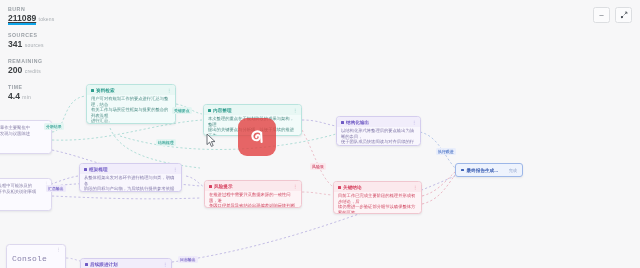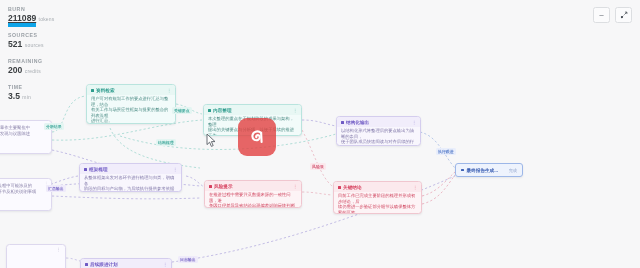--- a/index.html
+++ b/index.html
@@ -20,21 +20,21 @@
   .stat{margin-bottom:7px;}
   .stat-label{
     font-size:5.2px;letter-spacing:.55px;color:#9aa0a6;
     text-transform:uppercase;line-height:7px;font-weight:700;
   }
   .stat-value{
     font-size:8.6px;color:#3c4043;font-weight:700;line-height:11px;
     white-space:nowrap;
   }
   .stat-value .u{font-size:5px;color:#a8adb3;font-weight:400;letter-spacing:.2px;}
-  .stat-value .num{border-bottom:4px solid #0ea5e9;text-decoration:underline;}
+  .stat-value .num{border-bottom:2px solid #0ea5e9;text-decoration:underline;}
 
   
   .winbtns{position:absolute;right:8px;top:7px;display:flex;gap:5px;}
   .winbtn{
     width:15px;height:14px;border:1px solid #dcdee1;border-radius:2.5px;
     background:#fbfbfc;display:flex;align-items:center;justify-content:center;
   }
 
   
   .node{
@@ -163,29 +163,29 @@
     </g>
   </svg>
 
   <div class="stats">
     <div class="stat">
       <div class="stat-label">BURN</div>
       <div class="stat-value"><span class="num">211089</span> <span class="u">tokens</span></div>
     </div>
     <div class="stat">
       <div class="stat-label">SOURCES</div>
-      <div class="stat-value"><span>521</span> <span class="u">sources</span></div>
+      <div class="stat-value"><span>341</span> <span class="u">sources</span></div>
     </div>
     <div class="stat">
       <div class="stat-label">REMAINING</div>
       <div class="stat-value"><span>200</span> <span class="u">credits</span></div>
     </div>
     <div class="stat">
       <div class="stat-label">TIME</div>
-      <div class="stat-value"><span>3.5</span> <span class="u">min</span></div>
+      <div class="stat-value"><span>4.4</span> <span class="u">min</span></div>
     </div>
   </div>
 
   <div class="winbtns">
     <div class="winbtn">
       <svg width="7" height="7" viewBox="0 0 10 10">
         <line x1="2" y1="5" x2="8" y2="5" stroke="#8b9096" stroke-width="1.1"></line>
       </svg>
     </div>
     <div class="winbtn">
@@ -296,20 +296,21 @@
   </div>
 
   <div class="pill">
     <span class="dot" style="width:2.6px;height:2.6px;border-radius:.5px;background:#3f62b5;"></span>
     <span class="ptxt">最终报告生成...</span>
     <span class="pmeta">完成</span>
   </div>
 
   <div class="console">
     <span class="menu">⋮</span>
+    <div class="ctxt">Console</div>
   </div>
 
   <div class="elabel el-teal" style="left:172px;top:107px;">关键要点</div>
   <div class="elabel el-teal" style="left:156px;top:139px;">结构梳理</div>
   <div class="elabel el-teal" style="left:44px;top:123px;">分析结果</div>
   <div class="elabel el-purple" style="left:46px;top:185px;">汇总输出</div>
   <div class="elabel el-red" style="left:310px;top:163px;">风险项</div>
   <div class="elabel el-blue" style="left:436px;top:148px;">执行跟进</div>
   <div class="elabel el-purple" style="left:178px;top:256px;">日志输出</div>
 

